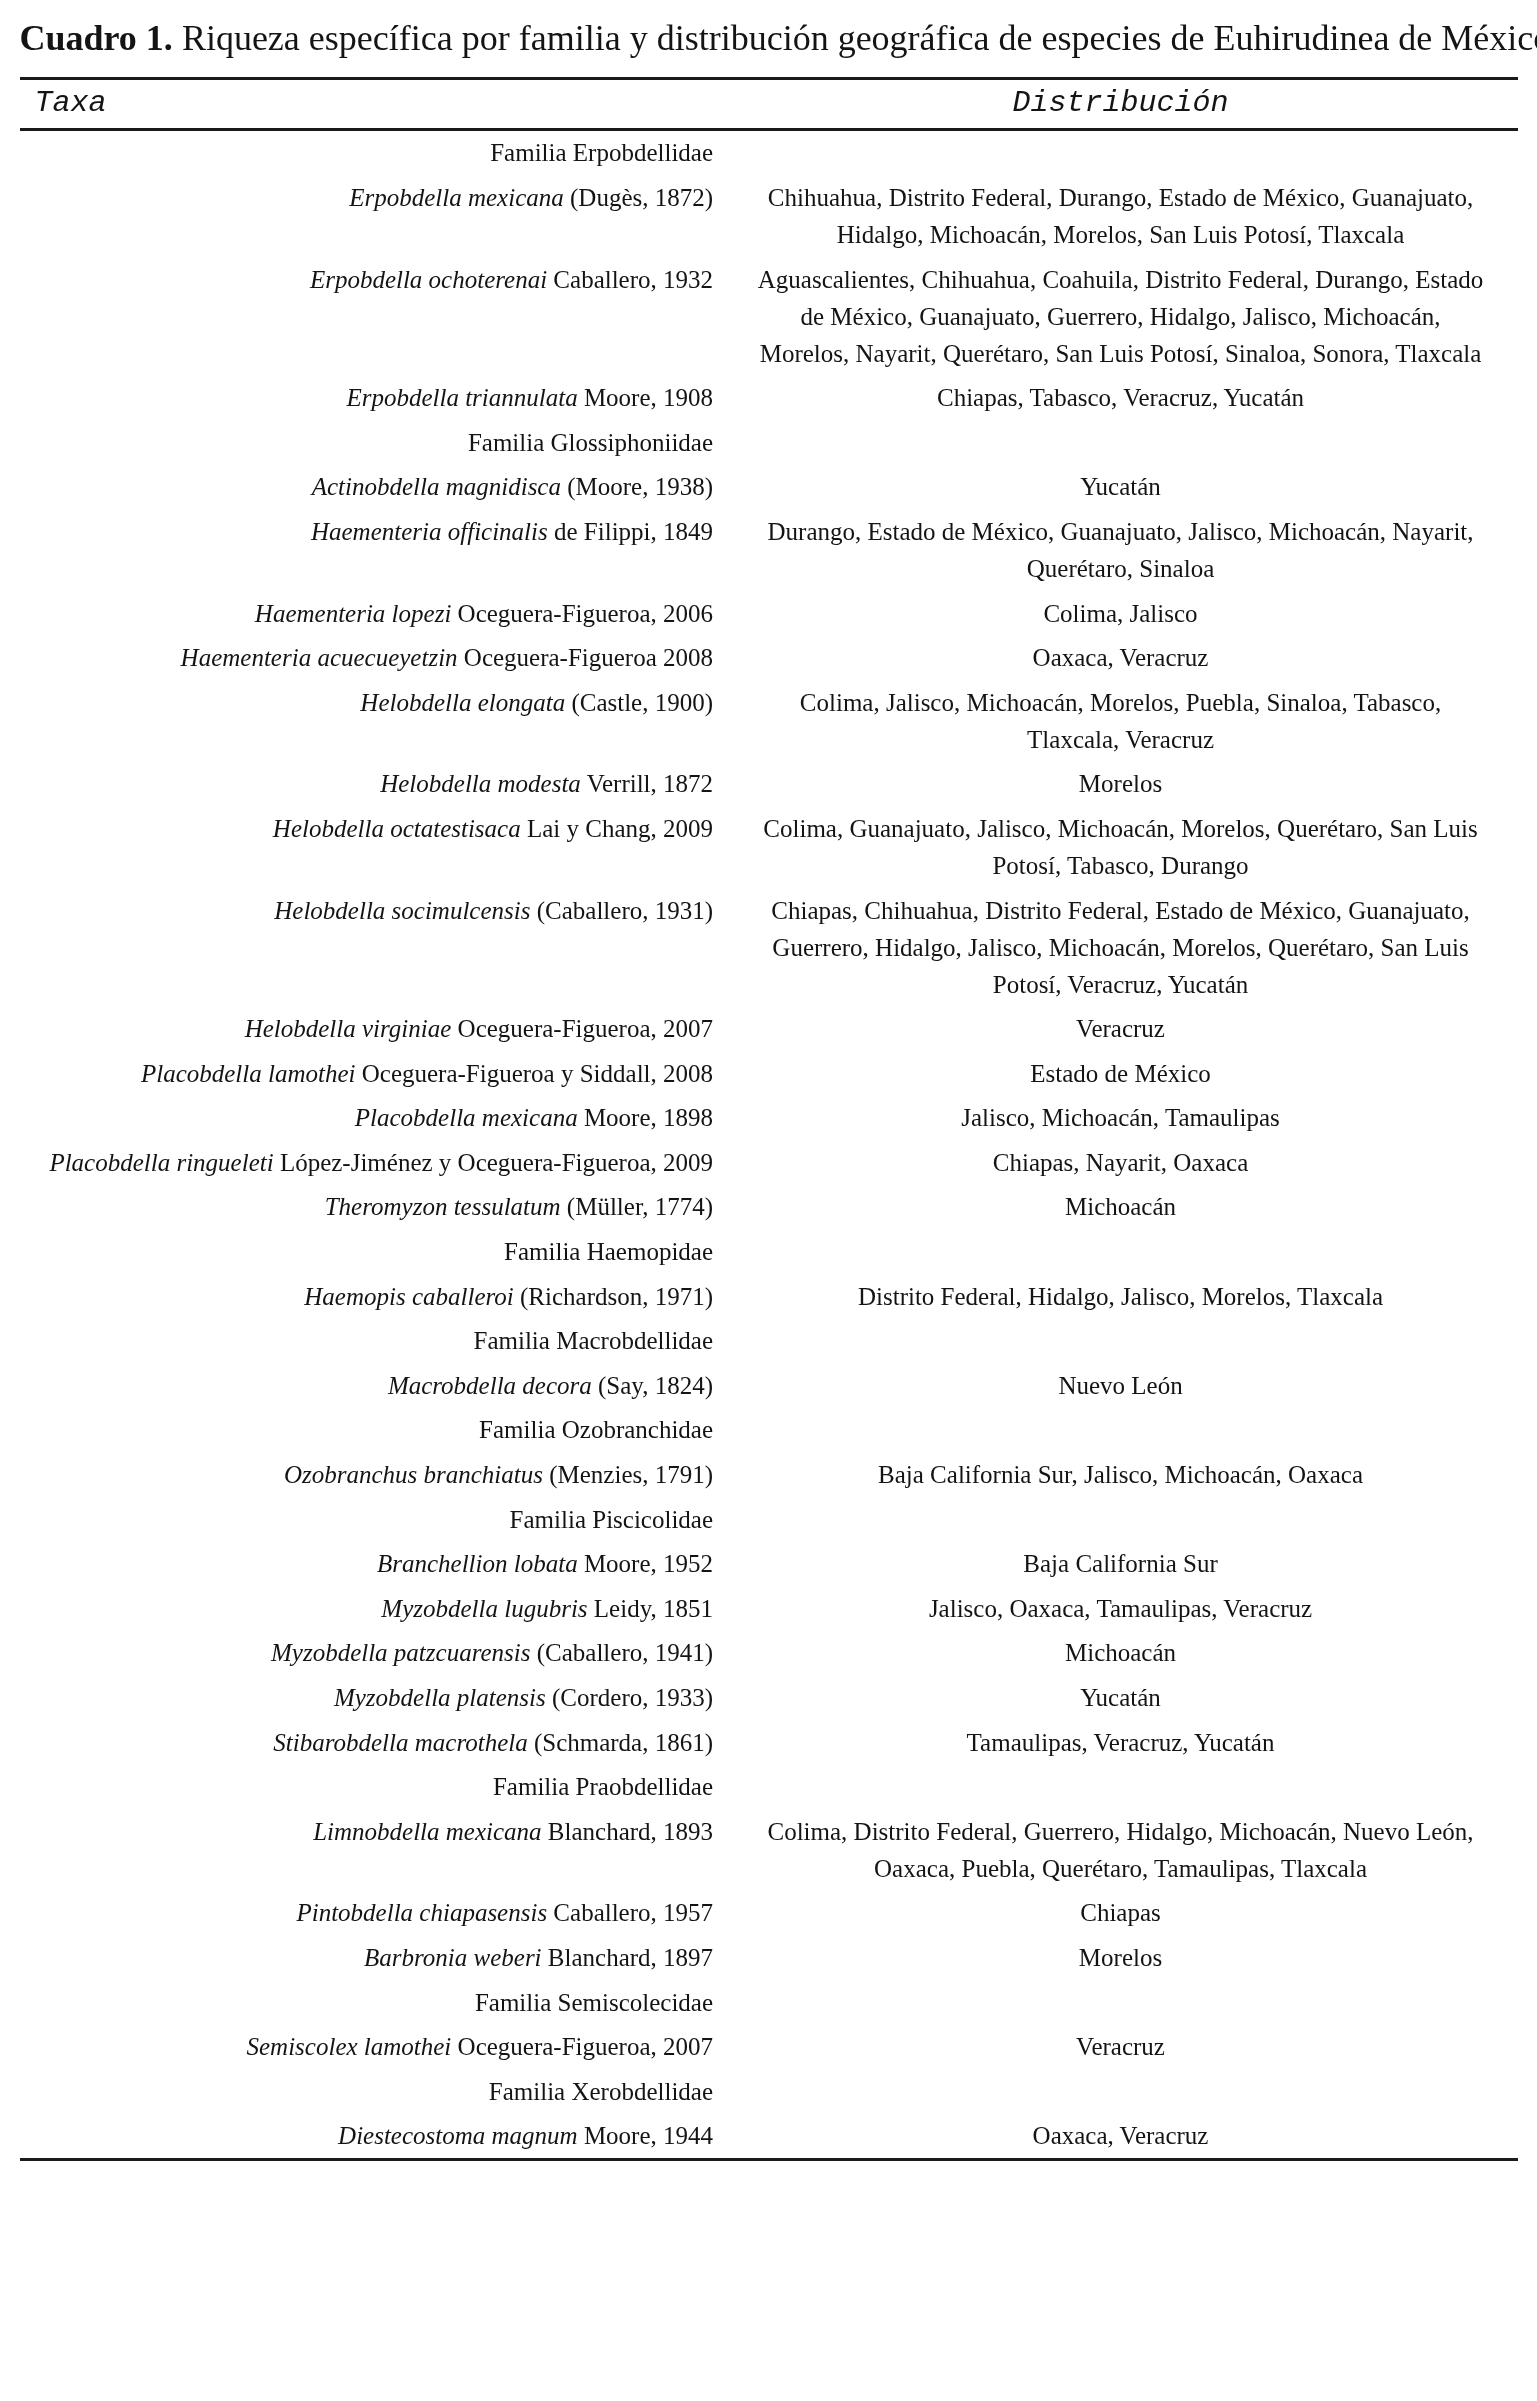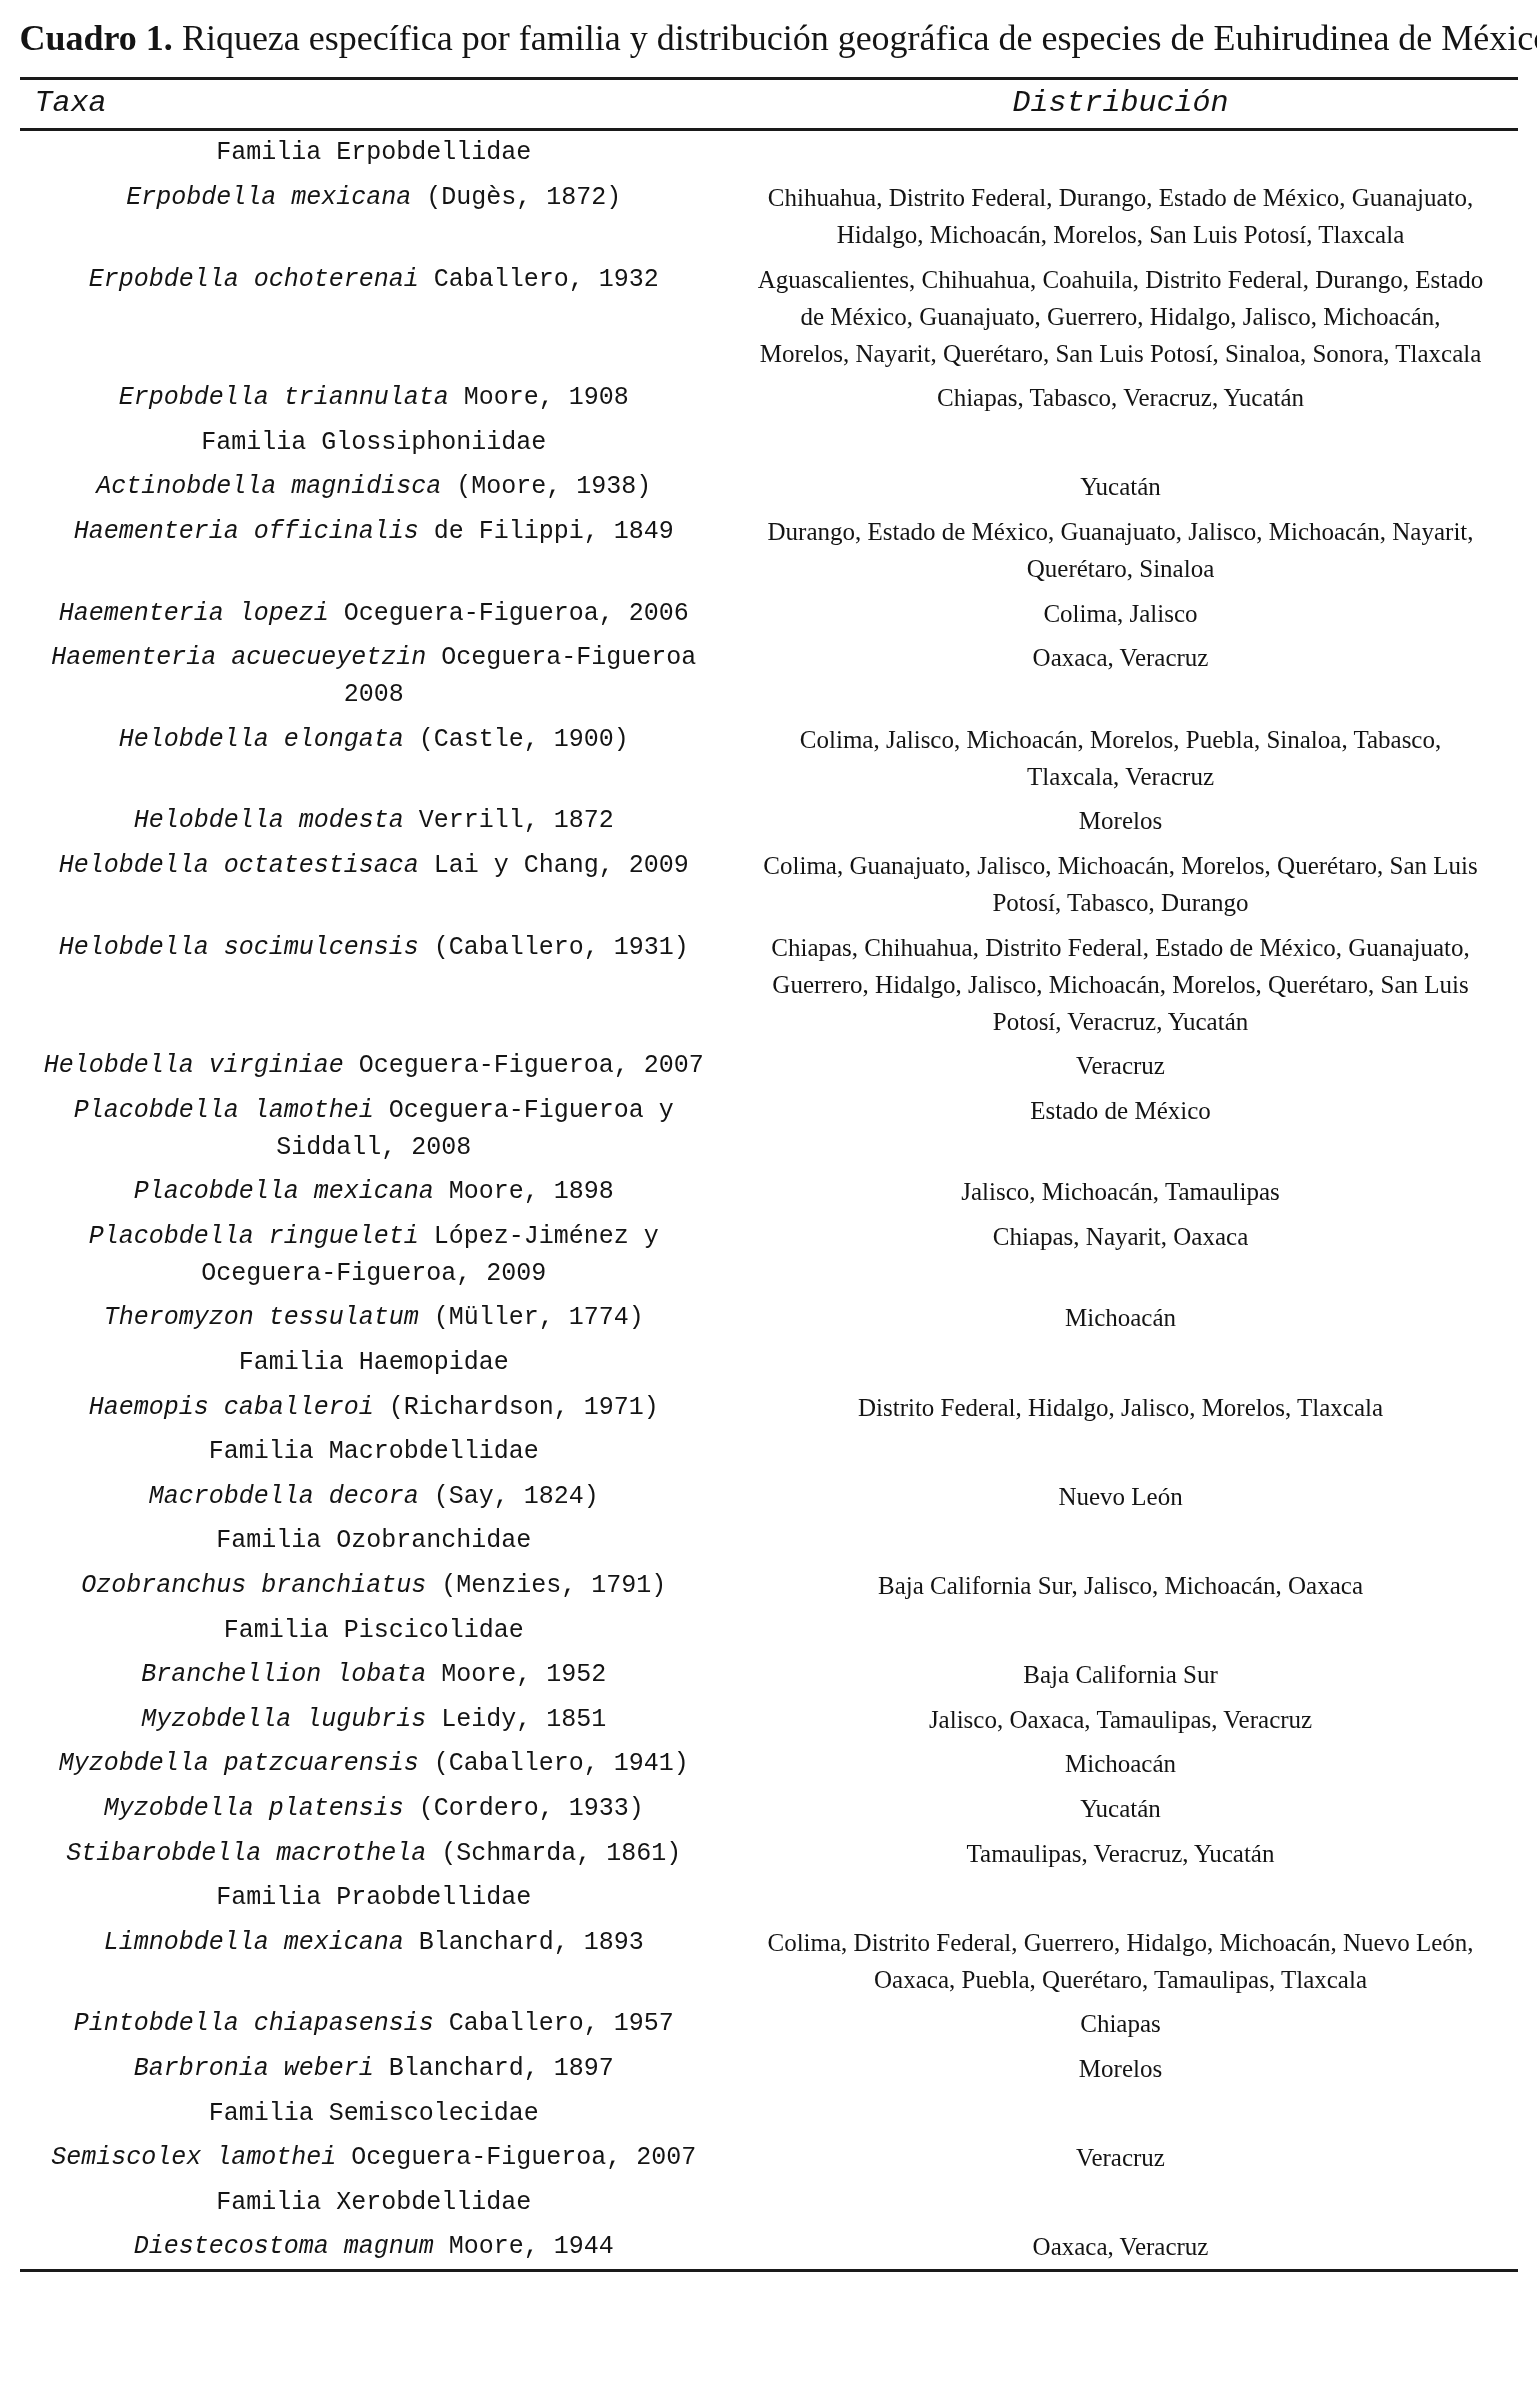--- a/index.html
+++ b/index.html
@@ -51,24 +51,23 @@
     text-align: center;
     width: 53%;
   }
   tbody td {
     vertical-align: top;
     font-size: 25px;
     line-height: 37px;
     padding: 3.8px 0;
   }
   td.taxa {
-    text-align: center;
+    text-align: right;
     padding-left: 15px;
     padding-right: 10.5px;
-    font-family: Liberation Mono, monospace;
   }
   td.dist {
     text-align: center;
     padding-left: 31.5px;
     padding-right: 31.5px;
   }
   .sci { font-style: italic; }
   .auth { font-style: normal; }
 </style>
 </head>

